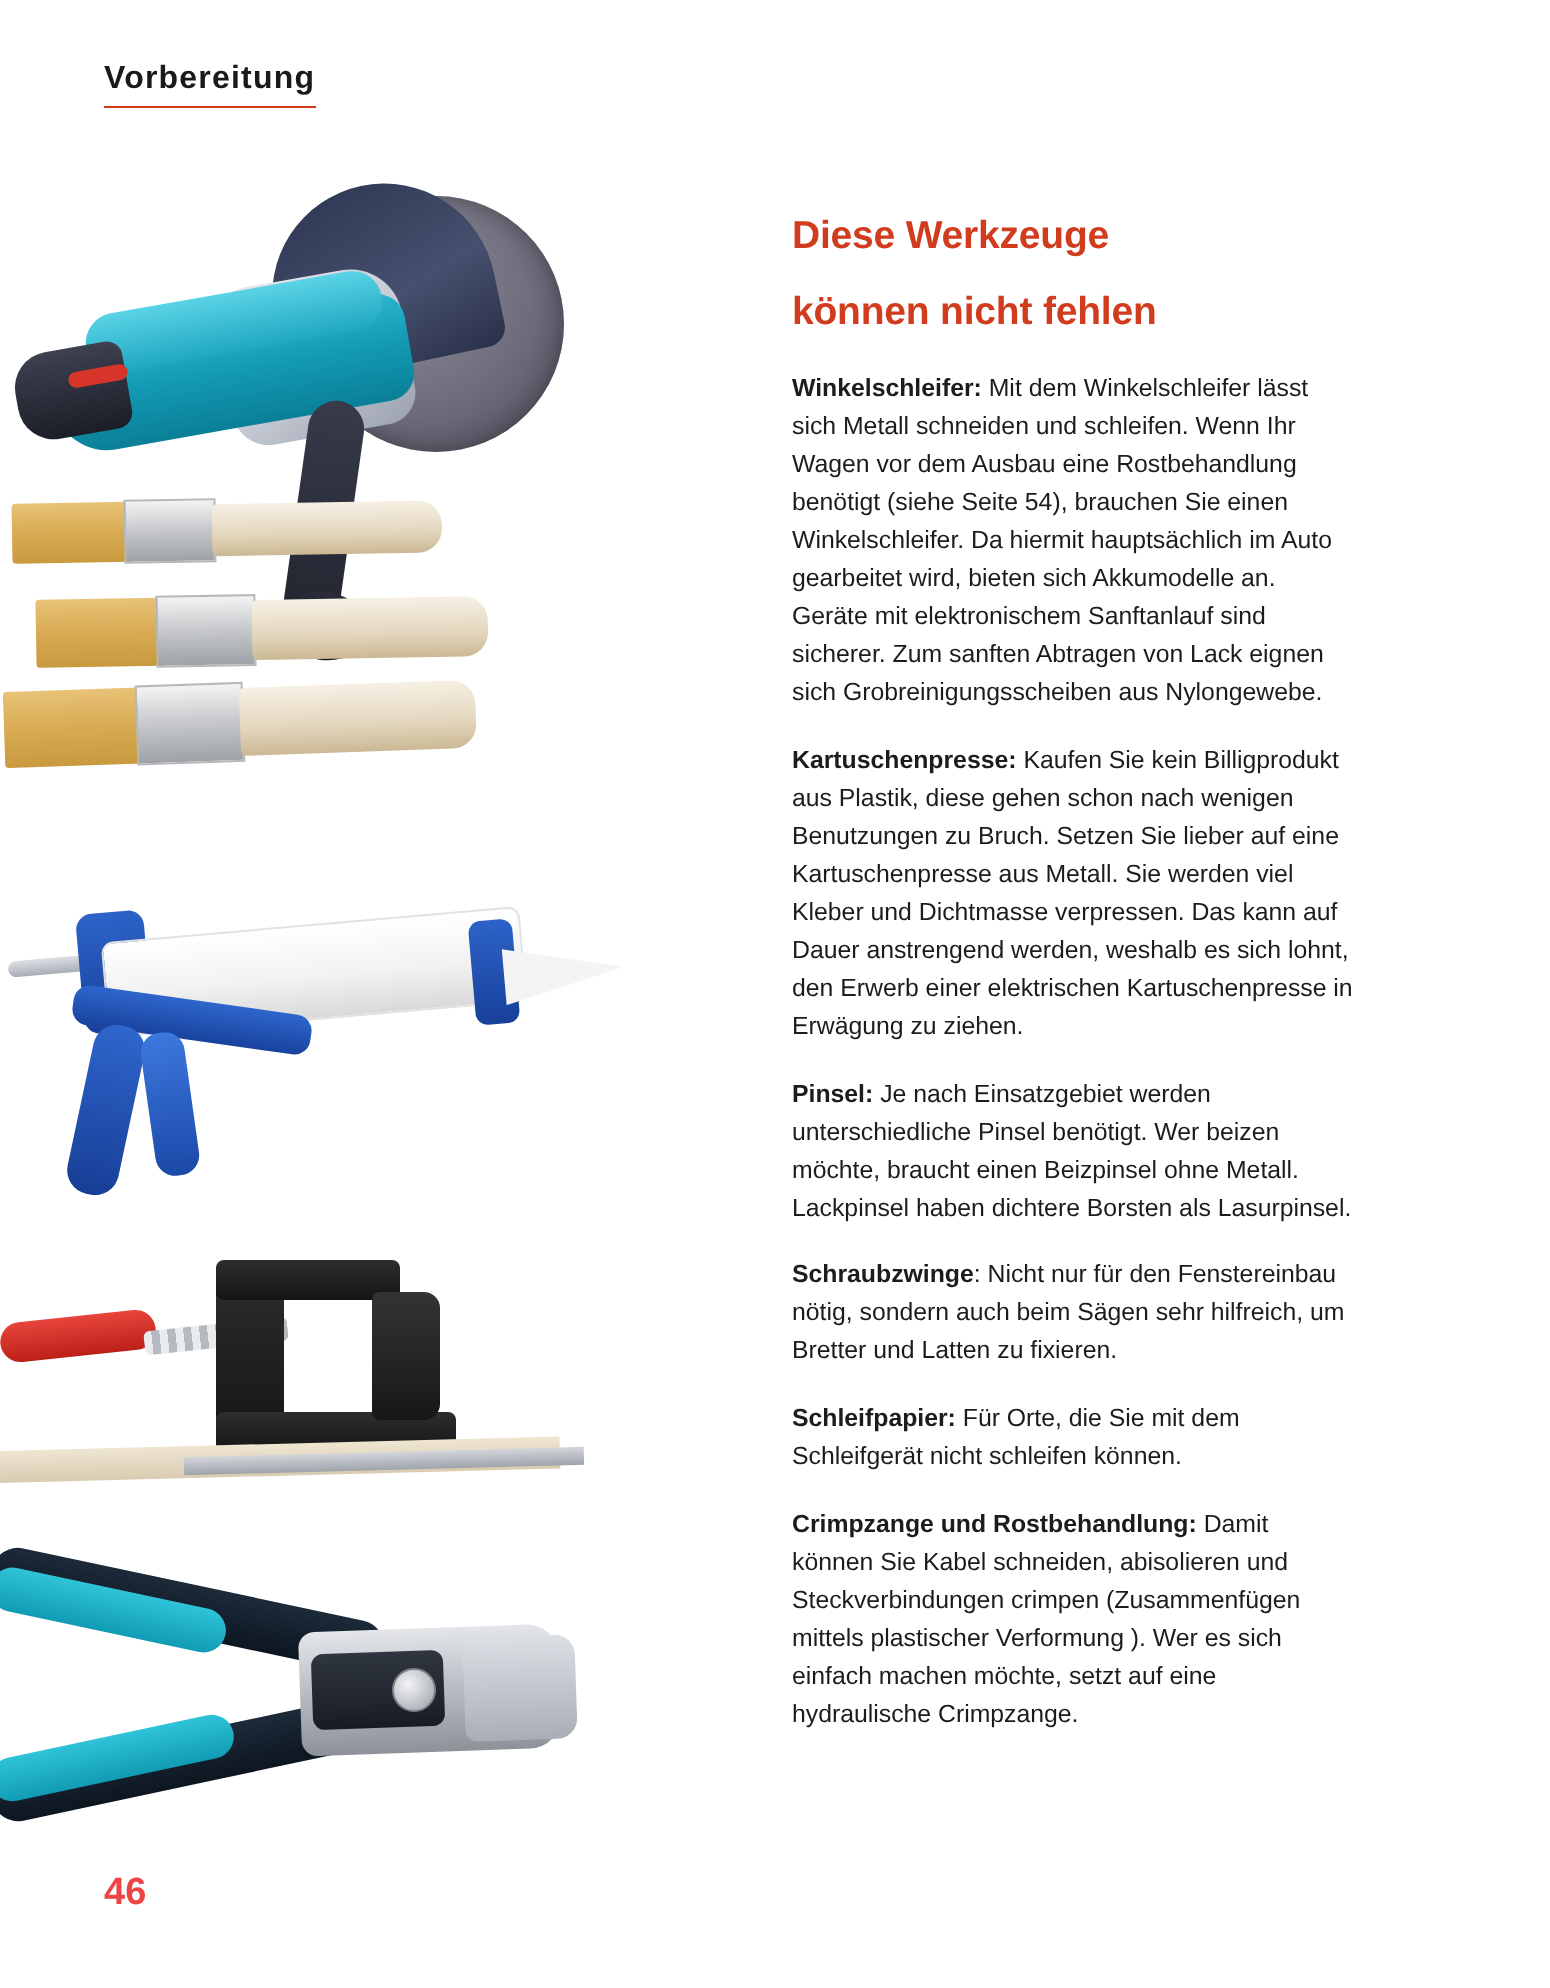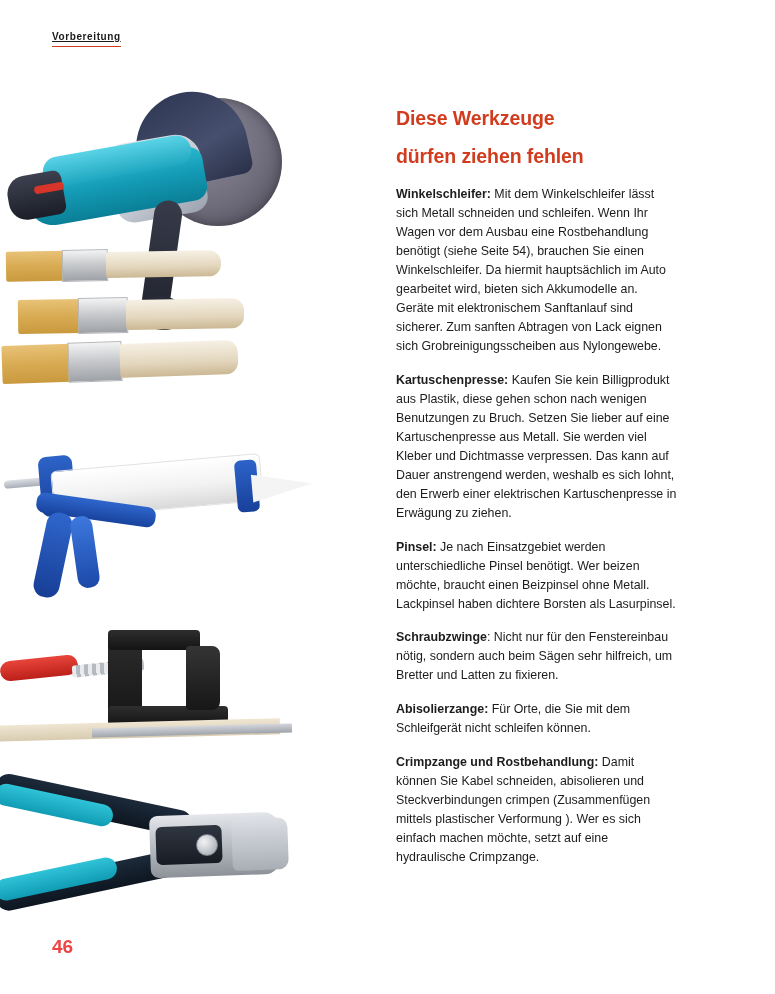--- a/index.html
+++ b/index.html
@@ -20,28 +20,27 @@
     position: relative;
     width: 775px;
     height: 994px;
   }
 
   
   .running-head {
     position: absolute;
     left: 52px;
     top: 31px;
-    font-size: 10px;
+    font-size: 16px;
     font-weight: bold;
     letter-spacing: 0.6px;
     color: #1a1a1a;
     padding-bottom: 4px;
     border-bottom: 1.6px solid #d23c1e;
     display: inline-block;
-    text-decoration: underline;
   }
 
   
   .image-column {
     position: absolute;
     left: 0;
     top: 70px;
     width: 380px;
     height: 840px;
   }
@@ -573,32 +572,32 @@
       <div class="pivot"></div>
       <div class="jaws"></div>
     </div>
 
   </div>
 
   <div class="text-column">
 
     <h1 class="headline">
       <span class="line">Diese Werkzeuge</span>
-      <span class="line">dürfen ziehen fehlen</span>
+      <span class="line">können nicht fehlen</span>
     </h1>
 
     <p class="para"><span class="lead">Winkelschleifer:</span><span> Mit dem Winkelschleifer lässt sich Metall schneiden und schleifen. Wenn Ihr Wagen vor dem Ausbau eine Rostbehandlung benötigt (siehe Seite 54), brauchen Sie einen Winkelschleifer. Da hiermit hauptsächlich im Auto gearbeitet wird, bieten sich Akkumodelle an. Geräte mit elektronischem Sanftanlauf sind sicherer. Zum sanften Abtragen von Lack eignen sich Grobreinigungsscheiben aus Nylongewebe.</span></p>
 
     <p class="para"><span class="lead">Kartuschenpresse:</span><span> Kaufen Sie kein Billigprodukt aus Plastik, diese gehen schon nach wenigen Benutzungen zu Bruch. Setzen Sie lieber auf eine Kartuschenpresse aus Metall. Sie werden viel Kleber und Dichtmasse verpressen. Das kann auf Dauer anstrengend werden, weshalb es sich lohnt, den Erwerb einer elektrischen Kartuschenpresse in Erwägung zu ziehen.</span></p>
 
     <p class="para"><span class="lead">Pinsel:</span><span> Je nach Einsatzgebiet werden unterschiedliche Pinsel benötigt. Wer beizen möchte, braucht einen Beizpinsel ohne Metall. Lackpinsel haben dichtere Borsten als Lasurpinsel.</span></p>
 
     <p class="para"><span class="lead">Schraubzwinge</span><span>: Nicht nur für den Fenstereinbau nötig, sondern auch beim Sägen sehr hilfreich, um Bretter und Latten zu fixieren.</span></p>
 
-    <p class="para"><span class="lead">Abisolierzange:</span><span> Für Orte, die Sie mit dem Schleifgerät nicht schleifen können.</span></p>
+    <p class="para"><span class="lead">Schleifpapier:</span><span> Für Orte, die Sie mit dem Schleifgerät nicht schleifen können.</span></p>
 
     <p class="para"><span class="lead">Crimpzange und Rostbehandlung:</span><span> Damit können Sie Kabel schneiden, abisolieren und Steckverbindungen crimpen (Zusammenfügen mittels plastischer Verformung ). Wer es sich einfach machen möchte, setzt auf eine hydraulische Crimpzange.</span></p>
 
   </div>
 
   <div class="folio">46</div>
 
 </div>
 
 </body></html>

